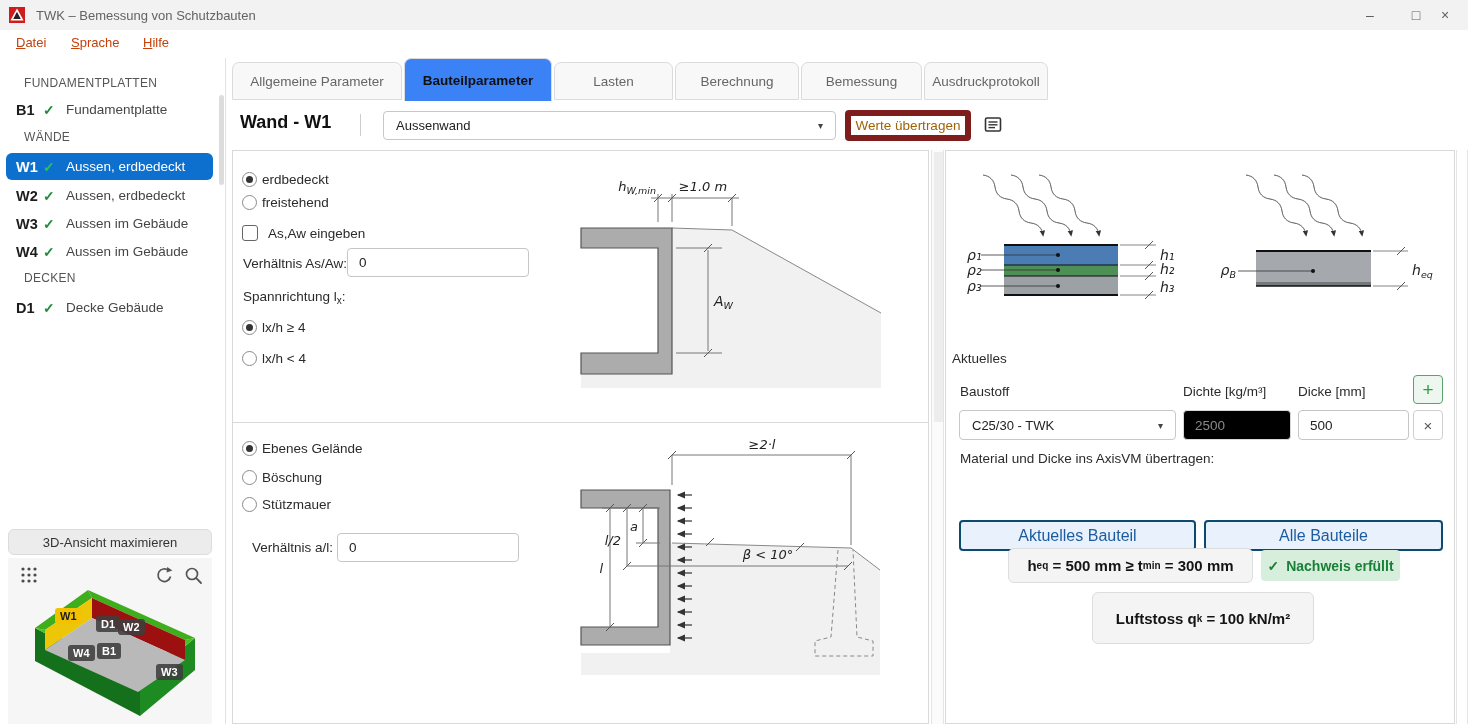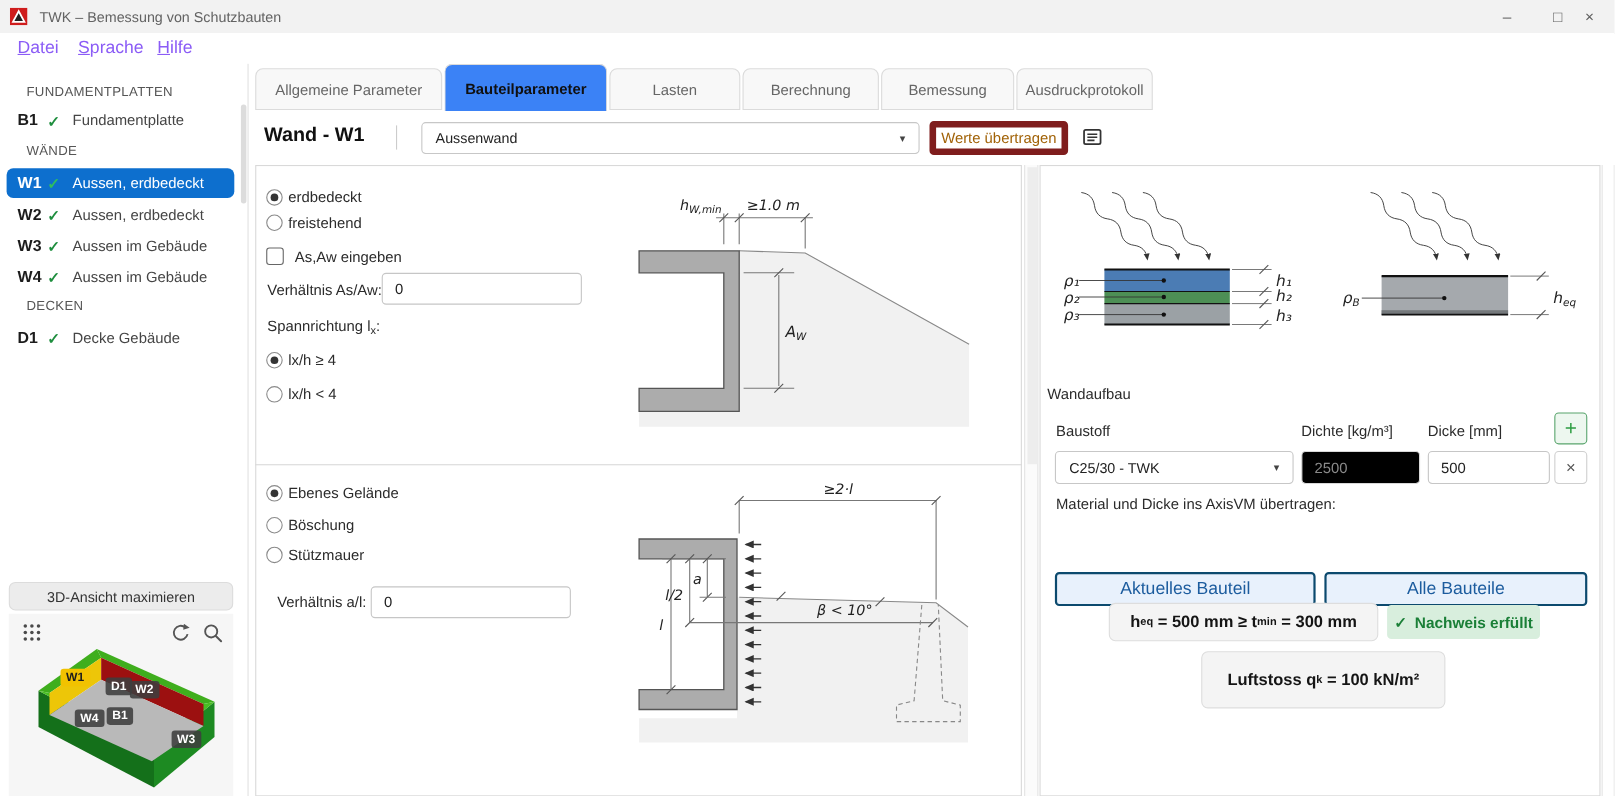--- a/index.html
+++ b/index.html
@@ -5,21 +5,21 @@
   html,body{margin:0;padding:0;background:#fff;}
   body{font-family:"Liberation Sans",sans-serif;}
   #app{position:relative;width:1468px;height:724px;background:#fff;overflow:hidden;}
   .abs{position:absolute;}
   
   .titlebar{position:absolute;left:0;top:0;width:1468px;height:30px;background:#f2f2f2;border-bottom:1px solid #e7e7e7;}
   .apptitle{position:absolute;left:36px;top:8px;font-size:13px;color:#636363;}
   .winbtn{position:absolute;top:0;width:46px;height:30px;display:flex;align-items:center;justify-content:center;color:#5f5f5f;font-size:14px;}
   
   .menubar{position:absolute;left:0;top:30px;width:1468px;height:28px;background:#fff;}
-  .menu-item{position:absolute;top:5px;display:inline-block;font-size:16px;color:#8b5cf6;}
+  .menu-item{position:absolute;top:5px;display:inline-block;font-size:13px;color:#c2410c;}
   .menu-item::first-letter{text-decoration:underline;}
   
   .side-border{position:absolute;left:225px;top:58px;width:1px;height:666px;background:#e2e2e2;}
   .shead{position:absolute;left:24px;font-size:12px;color:#555;letter-spacing:.3px;}
   .srow{position:absolute;left:6px;width:207px;height:27px;display:flex;align-items:center;border-radius:6px;}
   .srow .sid{width:27px;margin-left:10px;font-weight:700;font-size:14.5px;color:#1c1c1c;}
   .srow .chk{width:21px;color:#1e8e3e;font-weight:700;font-size:14px;}
   .srow .slbl{font-size:13.5px;color:#454545;margin-left:2px;white-space:nowrap;}
   .srow.sel{background:#0d6fce;}
   .srow.sel .sid,.srow.sel .slbl{color:#fff;}
@@ -353,21 +353,21 @@
       <line x1="423" y1="86" x2="458" y2="86"></line>
         <line x1="423" y1="121" x2="458" y2="121"></line>
     </g>
     <g class="tick">
       <line x1="447" y1="90" x2="455" y2="82"></line>
         <line x1="447" y1="125" x2="455" y2="117"></line>
     </g>
     <text class="dt" x="462" y="110" style="font-size:14px"><tspan>h</tspan><tspan class="dts" dy="3">eq</tspan></text>
   </svg>
 
-  <span class="collabel" style="left:952px;top:351px">Wandaufbau</span>
+  <span class="collabel" style="left:952px;top:351px">Aktuelles</span>
   <span class="collabel" style="left:960px;top:384px">Baustoff</span>
   <span class="collabel" style="left:1183px;top:384px">Dichte [kg/m³]</span>
   <span class="collabel" style="left:1298px;top:384px">Dicke [mm]</span>
   <div class="sqbtn plusbtn" style="left:1413px;top:375px;width:30px;height:29px">+</div>
   <div class="tselect" style="left:959px;top:410px;width:217px;height:30px">
     <span class="sval">C25/30 - TWK</span>
     <span class="sarrow">▾</span>
   </div>
   <input class="tinput muted" style="left: 1183px; top: 410px; width: 108px; height: 30px;" value="2500">
   <input class="tinput" style="left: 1298px; top: 410px; width: 111px; height: 30px;" value="500">

